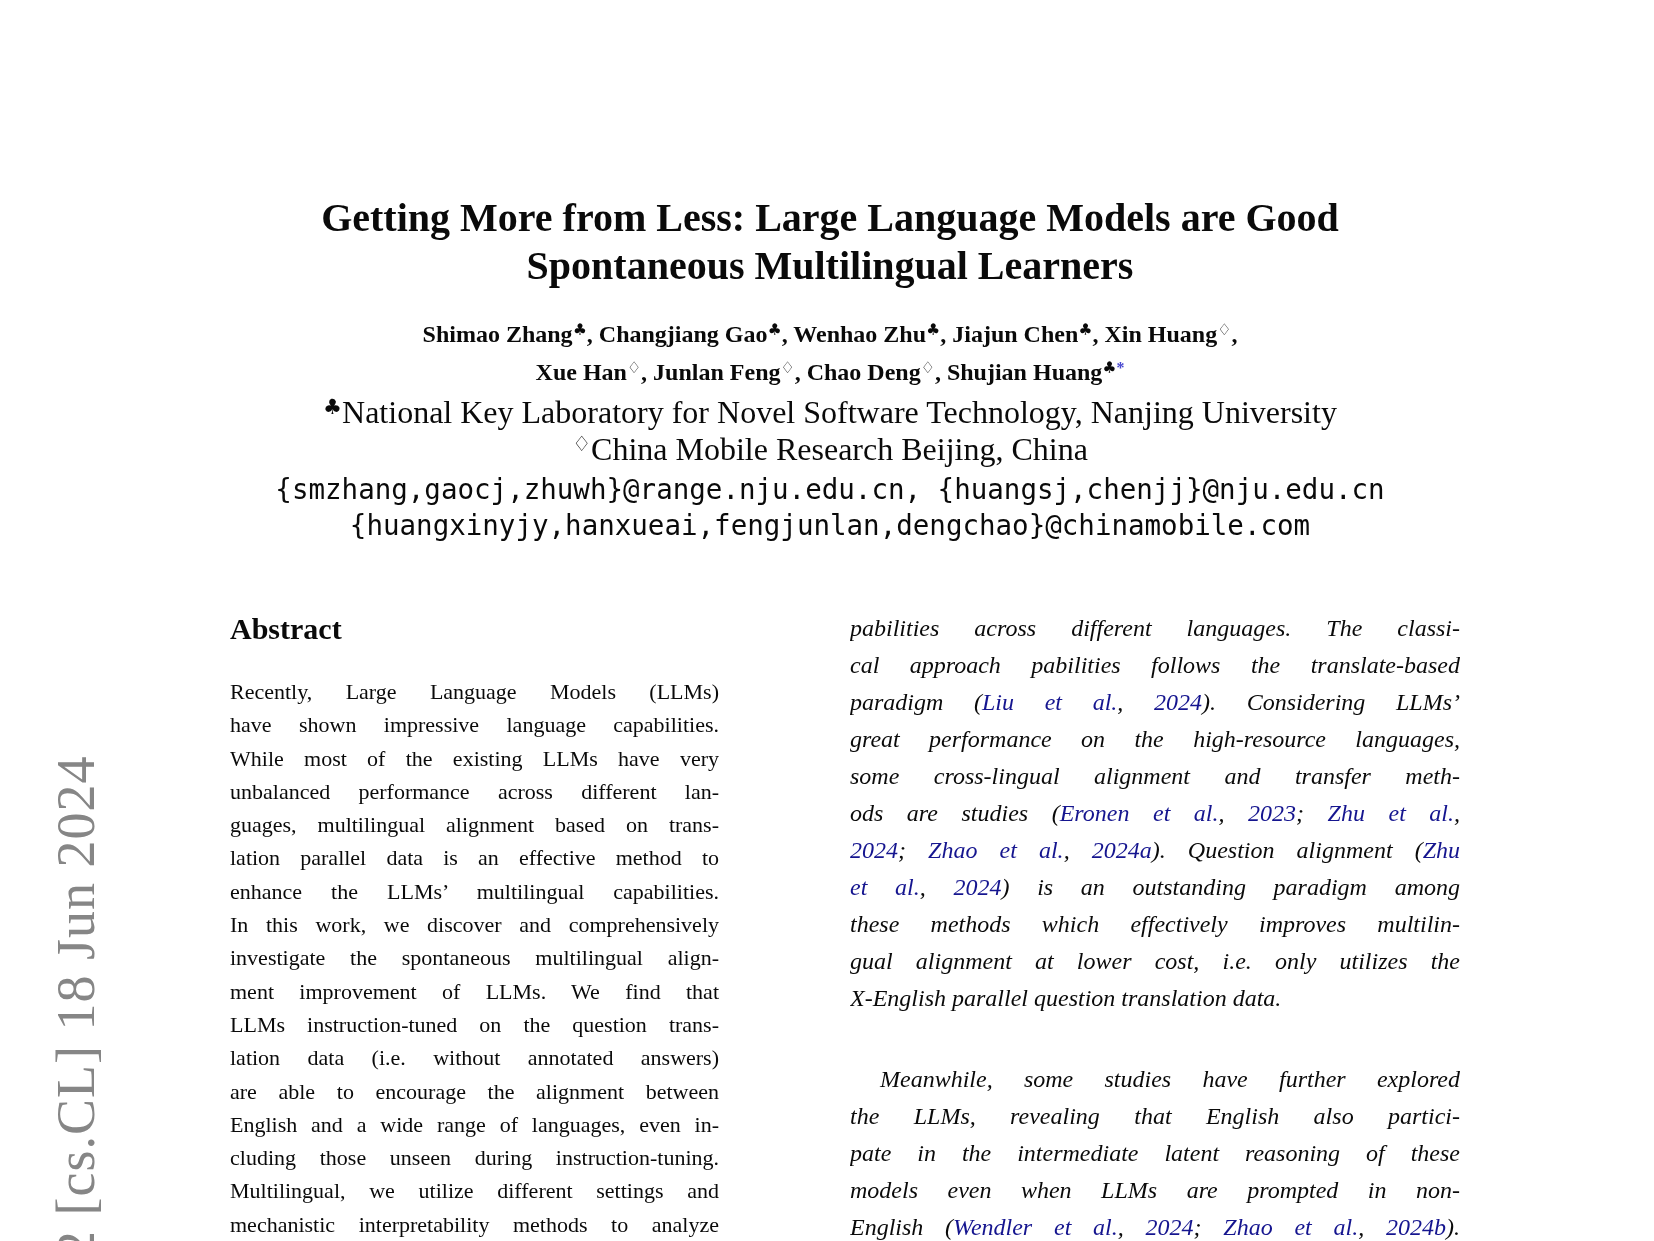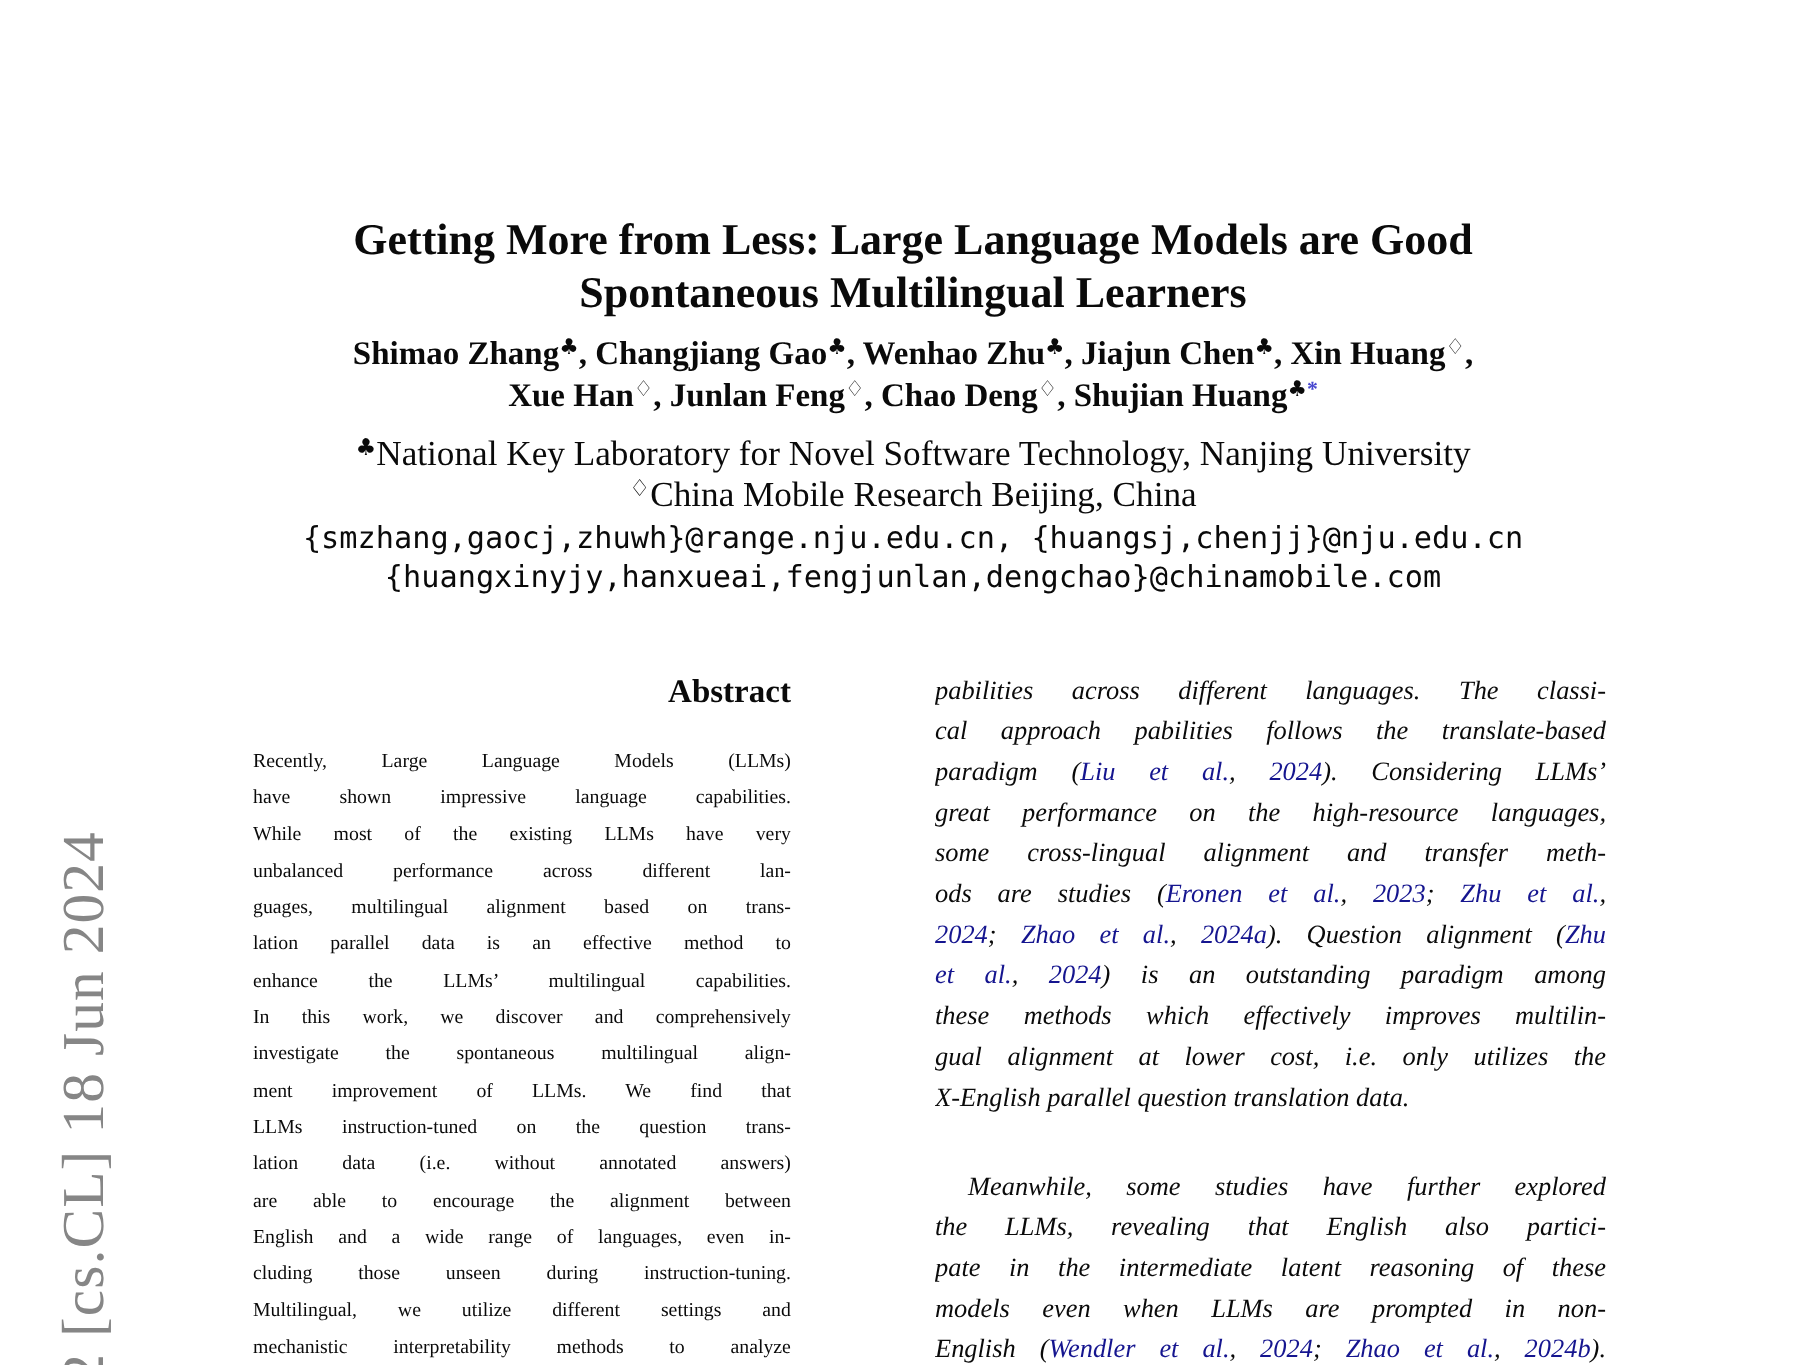--- a/index.html
+++ b/index.html
@@ -15,43 +15,43 @@
     position:absolute; left:46px; top:1258px;
     transform-origin:0 0; transform:rotate(-90deg);
     font-size:54px; line-height:60px; letter-spacing:1px;
     color:#868686; white-space:nowrap;
   }
 
   
   .hblock { position:absolute; left:190px; width:1280px; text-align:center; }
   .title   { top:194px; font-size:40px; line-height:48px; font-weight:bold; }
   .title span { display:block; }
-  .authors { top:303px; font-size:30px; line-height:38px; font-weight:bold; }
+  .authors { top:315px; font-size:24px; line-height:38px; font-weight:bold; }
   .affils  { top:394px; font-size:32px; line-height:37px; }
   .emails  { top:471px; font-size:27.5px; line-height:36px;
              font-family:"DejaVu Sans Mono","Liberation Mono",monospace; }
 
   .sup {
     font-size:66%; vertical-align:0.45em;
     font-family:"DejaVu Sans","DejaVu Serif",sans-serif;
     line-height:0;
   }
   .star { color:#4646cf; font-family:"Liberation Serif","DejaVu Serif",serif; }
 
   
   .col { position:absolute; top:610px; }
   .col-left  { left:230px; width:489px; }
   .col-right { left:850px; width:610px;font-style:italic; }
 
   .abs-head {
     margin:0 0 27px 0; font-size:30px; line-height:38px;
-    font-weight:bold; text-align:right;
+    font-weight:bold; text-align:left;
   }
   .aline {
-    font-size:18px; line-height:33.3px; height:33.3px;
+    font-size:22px; line-height:33.3px; height:33.3px;
     text-align:justify; text-align-last:justify; overflow:hidden;
   }
   .iline {
     font-size:24px; line-height:37px; height:37px;
     text-align:justify; text-align-last:justify; overflow:hidden;
   }
   .iline.end { text-align-last:left; }
   .iline.indent { text-indent:30px;margin-top:44px; }
 
   .cite { color:#15158f; }

